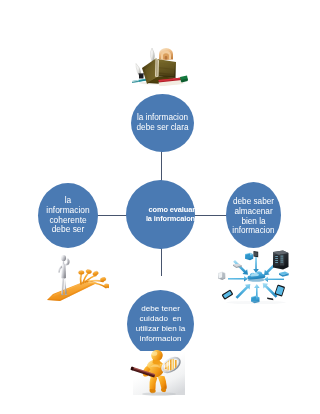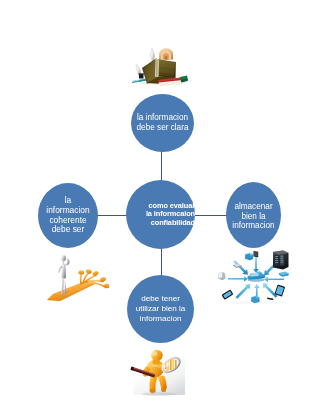--- a/index.html
+++ b/index.html
@@ -12,21 +12,21 @@
           display:flex; align-items:center; justify-content:center;
           color:#ffffff; text-align:center; }
   .node .txt { display:block; width:100%; }
   .node .txt span { display:block; white-space:pre; }
 
   #node-top    { left:131px; top:94px;  width:63px; height:58px; font-size:8.2px; }
   #node-left   { left:38px;  top:183px; width:60px; height:65px; font-size:8.4px;align-items:center; }
   #node-center { left:126px; top:180px; width:69px; height:69px; font-size:7.4px; font-weight:bold; letter-spacing:-0.1px;text-align:right; }
   #node-right  { left:226px; top:182px; width:55px; height:66px; font-size:8.2px; }
   #node-right .txt { padding-top:3px; }
-  #node-bottom { left:127px; top:275px; width:67px; height:68px; font-size:8.1px; }
+  #node-bottom { left:127px; top:290px; width:67px; height:68px; font-size:8.1px; }
   #node-top .txt span,
   #node-left .txt span,
   #node-right .txt span,
   #node-bottom .txt span { line-height:9.8px; }
   #node-center .txt span { line-height:8.5px; }
 
   .connector { position:absolute; background:#48556e; }
   #conn-top    { left:161px; top:151px; width:1.2px; height:30px; }
   #conn-bottom { left:160.6px; top:247px; width:1.2px; height:29px; }
   #conn-left   { left:96px;  top:215px; width:31px; height:1.2px; }
@@ -61,35 +61,36 @@
       <span>informacion</span>
       <span>coherente</span>
       <span>debe ser</span>
     </span>
   </div>
 
   <div class="node" id="node-center">
     <span class="txt">
       <span>como evaluar</span>
       <span>la informcaion</span>
-      <span>confiabilidad</span>
     </span>
   </div>
 
   <div class="node" id="node-right">
     <span class="txt">
+      <span>debe saber</span>
       <span>almacenar</span>
       <span>bien la</span>
       <span>informacion</span>
     </span>
   </div>
 
   <div class="node" id="node-bottom">
     <span class="txt">
       <span>debe tener</span>
+      <span>cuidado  en</span>
       <span>utilizar bien la</span>
       <span>informacion</span>
     </span>
   </div>
 
   <div class="illus" id="illus-top">
     <svg viewBox="0 0 112 80" width="56" height="40">
       <defs>
         <linearGradient id="bkB" x1="0.1" y1="0" x2="0.35" y2="1">
           <stop offset="0" stop-color="#7e6e2d"></stop>

